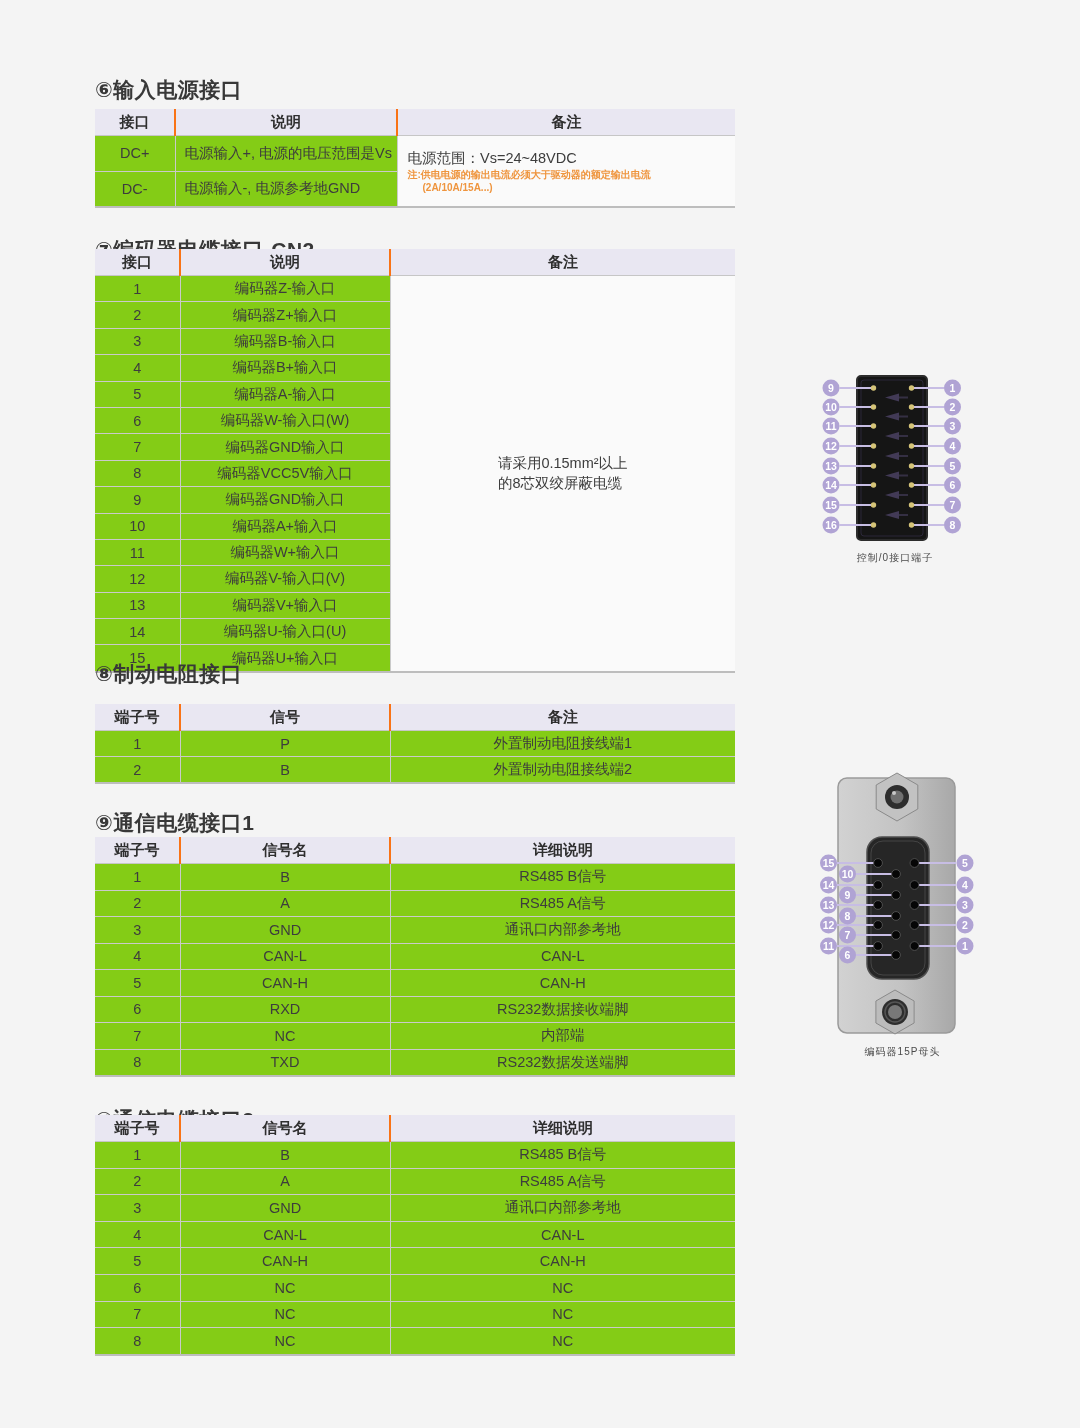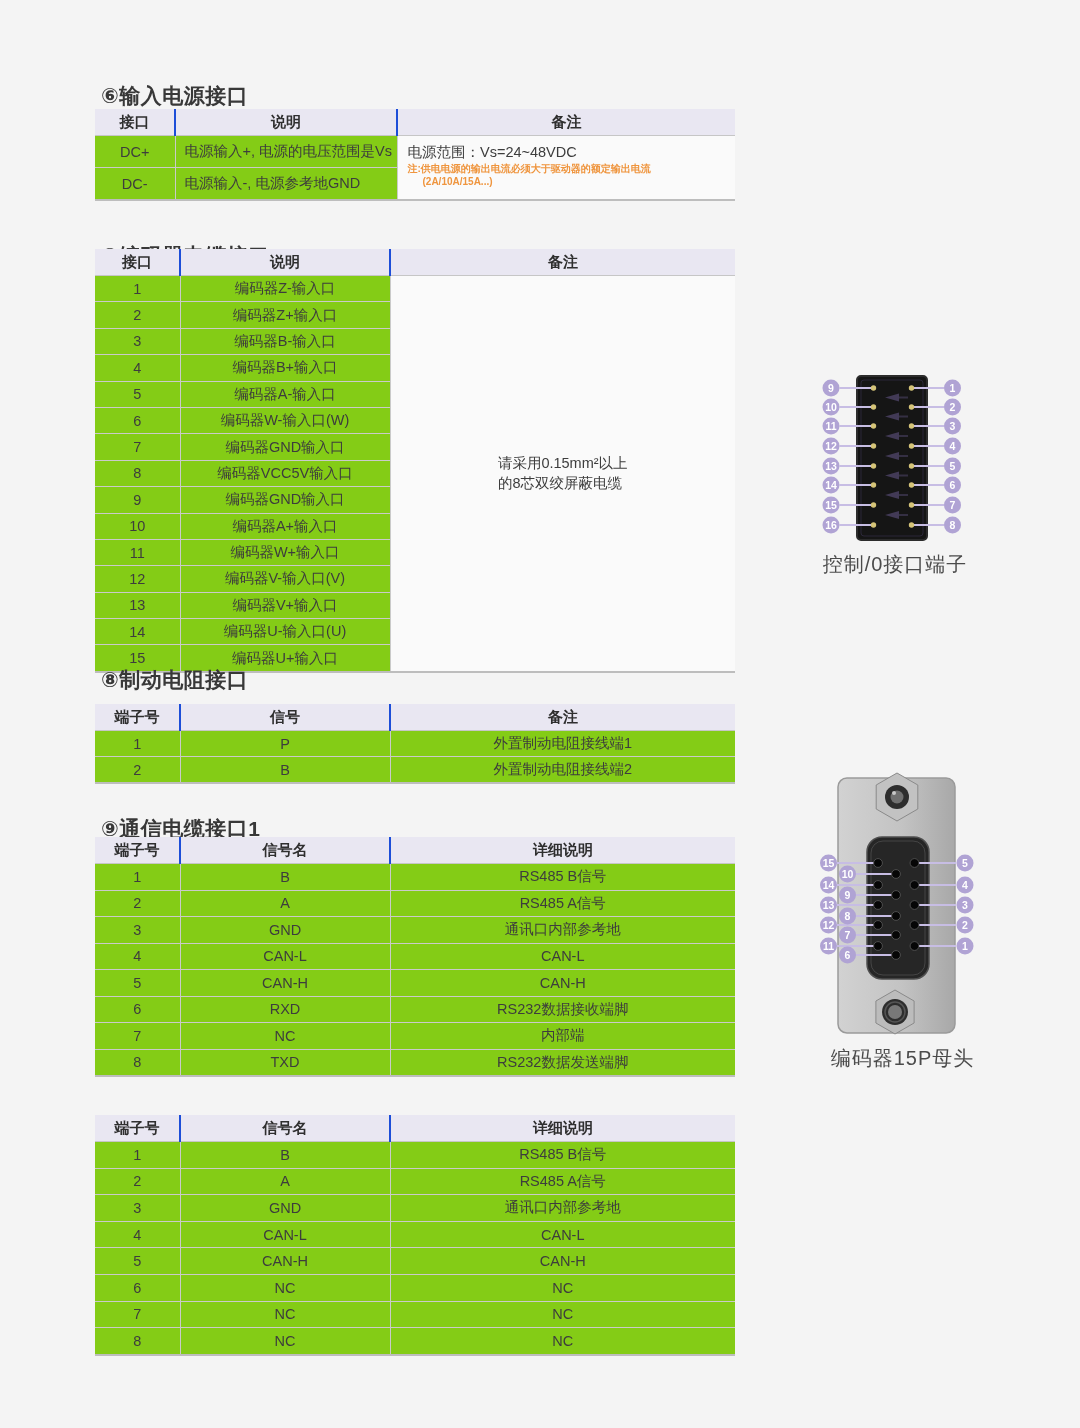--- a/index.html
+++ b/index.html
@@ -1,38 +1,38 @@
 <!DOCTYPE html>
 <html><head>
 <meta charset="utf-8">
 <style>
   html,body{margin:0;padding:0;background:#e9e9e9;}
   .page{position:relative;width:1080px;height:1428px;background:#f4f4f4;
         font-family:"Liberation Sans","DejaVu Sans",sans-serif;color:#3d3d3d;overflow:hidden;}
-  .sec-title{position:absolute;left:95px;margin:6px;font-size:21px;line-height:27px;
+  .sec-title{position:absolute;left:95px;margin:0;font-size:21px;line-height:27px;
              font-weight:bold;color:#383838;letter-spacing:.5px;}
   .tbl{position:absolute;left:95px;width:640px;border-collapse:collapse;table-layout:fixed;
        background:#84cc16;border-bottom:2px solid #bdbdbd;}
   .tbl th{height:26px;background:#e9e7f2;font-size:15px;font-weight:bold;color:#2f2f2f;
-          border-left:2px solid #1d4ed8;border-bottom:1px solid #c6c6c6;padding:0;}
+          border-left:2px solid #f97316;border-bottom:1px solid #c6c6c6;padding:0;}
   .tbl th:first-child{border-left:none;}
   .tbl td{height:var(--rh,25px);font-size:14.5px;text-align:center;color:#3d3d3d;
           border-left:1px solid #cacaca;border-bottom:1px solid #cacaca;padding:0 4px;}
   .tbl td:first-child{border-left:none;text-align:center;}
   .tbl td.left{text-align:left;padding-left:9px;}
   .tbl td.note{background:#fafafa;border-bottom:none;}
-  .tbl td.note.tl{vertical-align:top;text-align:left;padding:6px 10px;}
+  .tbl td.note.tl{vertical-align:top;text-align:left;padding:12px 10px;}
   .tbl td.note.mid{vertical-align:middle;text-align:center;}
   .note-block{display:inline-block;text-align:left;}
   .nl{line-height:1.4;}
   .nl.dark{font-size:14.5px;color:#3d3d3d;}
   .nl.orange{font-size:10px;color:#ef953e;font-weight:bold;line-height:1.3;}
   .nl.indent{padding-left:15px;}
   .fig{position:absolute;margin:0;}
-  .cap{font-size:20px;color:#4b4b4b;text-align:center;margin-top:5px;letter-spacing:1px;}
+  .cap{font-size:10px;color:#4b4b4b;text-align:center;margin-top:5px;letter-spacing:1px;}
 </style>
 </head>
 <body>
 
 <div class="page">
 
   <h2 class="sec-title" style="top:76px">⑥输入电源接口</h2>
   <table class="tbl" style="top:109px;--rh:31px">
       <colgroup>
         <col style="width: 80px;">

